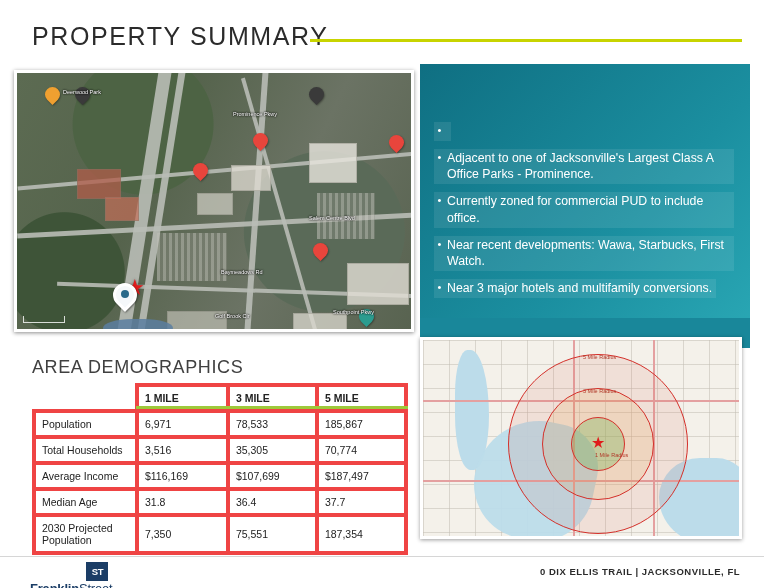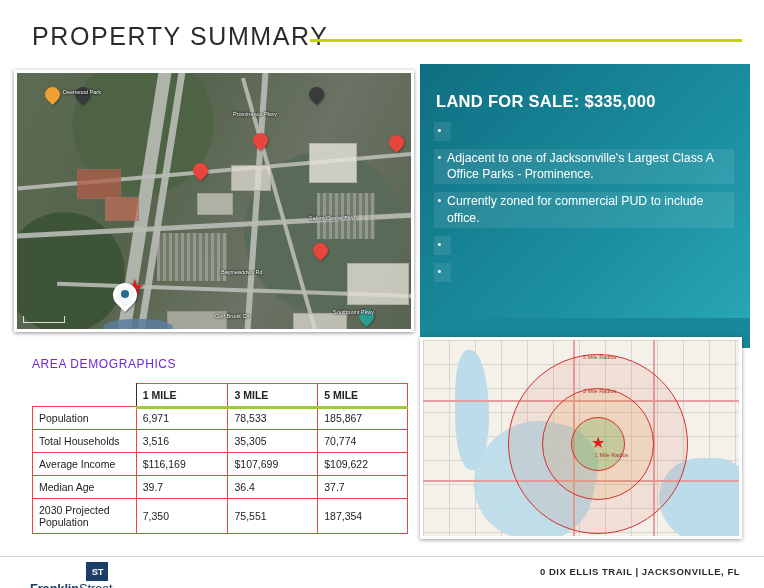--- a/index.html
+++ b/index.html
@@ -242,39 +242,39 @@
     font-size: 5.5px;
     color: #b03a2a;
     white-space: nowrap;
   }
 
   
   .demo-heading {
     position: absolute;
     left: 32px;
     top: 357px;
-    font-size: 12px;
-    color: #6d28d9;
+    font-size: 18px;
+    color: #404040;
     letter-spacing: .6px;
   }
   .demo-table-wrap {
     position: absolute;
     left: 32px;
     top: 383px;
     width: 376px;
   }
   table.demo {
     width: 376px;
     border-collapse: collapse;
     font-size: 10.5px;
     color: #222;
     background: #fff;
   }
   table.demo th, table.demo td {
-    border: 1px solid #ef4444;
+    border: 4px solid #ef4444;
     padding: 5px 6px;
     text-align: left;
     vertical-align: middle;
     line-height: 1.15;
   }
   table.demo th { font-weight: 700; font-size: 10.5px; }
   table.demo th.blank { border-top: none; border-left: none; border-right: 1px solid #2f2f2f; }
   table.demo col.c0 { width: 104px; }
   table.demo col.c1 { width: 92px; }
   table.demo col.c2 { width: 90px; }
@@ -331,38 +331,39 @@
 </style>
 </head>
 <body>
 
 <div class="slide">
 
   <div class="title">PROPERTY SUMMARY</div>
   <div class="title-rule-outer"></div>
 
   <div class="teal-panel">
-    <div class="sale-heading">LAND FOR SALE: $335,000</div>
     <div class="bullets">
       <div class="bullet">
         <span class="dot">•</span>
       </div>
       <div class="bullet">
         <span class="dot">•</span>
         <span class="btxt">Adjacent to one of Jacksonville's Largest Class A Office Parks - Prominence.</span>
       </div>
       <div class="bullet">
         <span class="dot">•</span>
         <span class="btxt">Currently zoned for commercial PUD to include office.</span>
       </div>
       <div class="bullet">
         <span class="dot">•</span>
+        <span class="btxt">Near recent developments: Wawa, Starbucks, First Watch.</span>
       </div>
       <div class="bullet">
         <span class="dot">•</span>
+        <span class="btxt">Near 3 major hotels and multifamily conversions.</span>
       </div>
     </div>
   </div>
   <div class="teal-panel2"></div>
 
   <div class="aerial">
     <div class="base"></div>
     <div class="hwy rd1"></div>
     <div class="hwy rd2"></div>
     <div class="hwy rd3"></div>
@@ -452,25 +453,25 @@
         <tr>
           <td>Total Households</td>
           <td>3,516</td>
           <td>35,305</td>
           <td>70,774</td>
         </tr>
         <tr>
           <td>Average Income</td>
           <td>$116,169</td>
           <td>$107,699</td>
-          <td>$109,622</td>
+          <td>$187,497</td>
         </tr>
         <tr>
           <td>Median Age</td>
-          <td>39.7</td>
+          <td>31.8</td>
           <td>36.4</td>
           <td>37.7</td>
         </tr>
         <tr>
           <td>2030 Projected Population</td>
           <td>7,350</td>
           <td>75,551</td>
           <td>187,354</td>
         </tr>
       </tbody>

